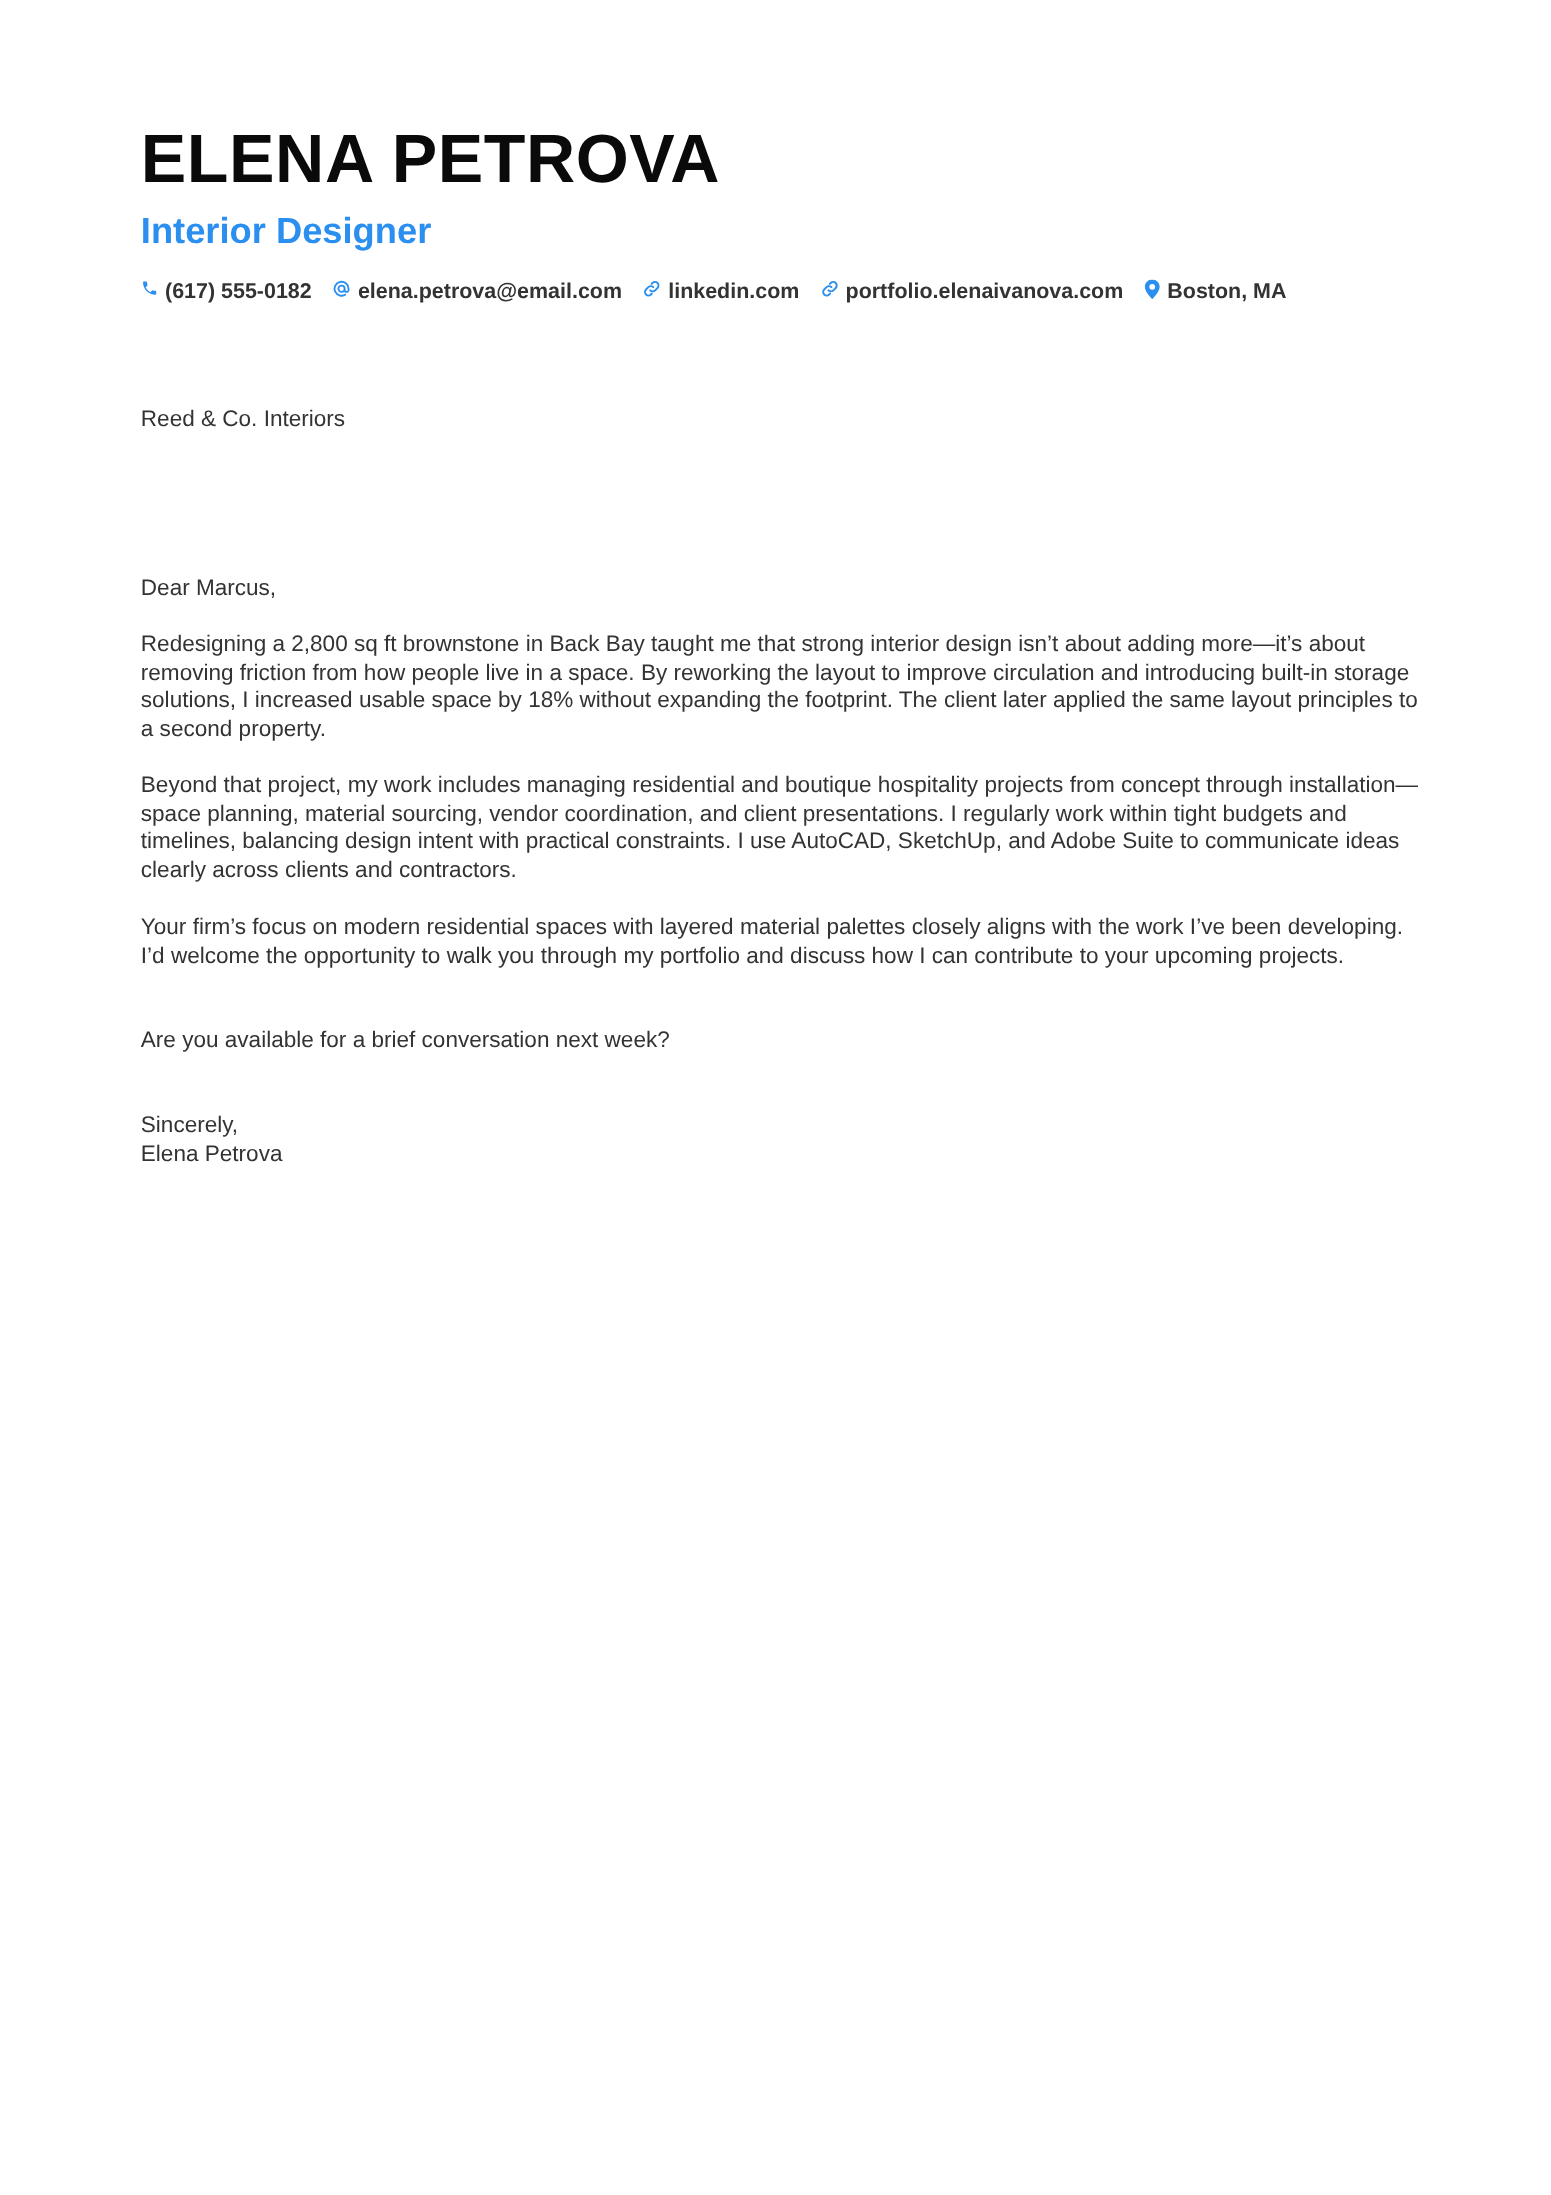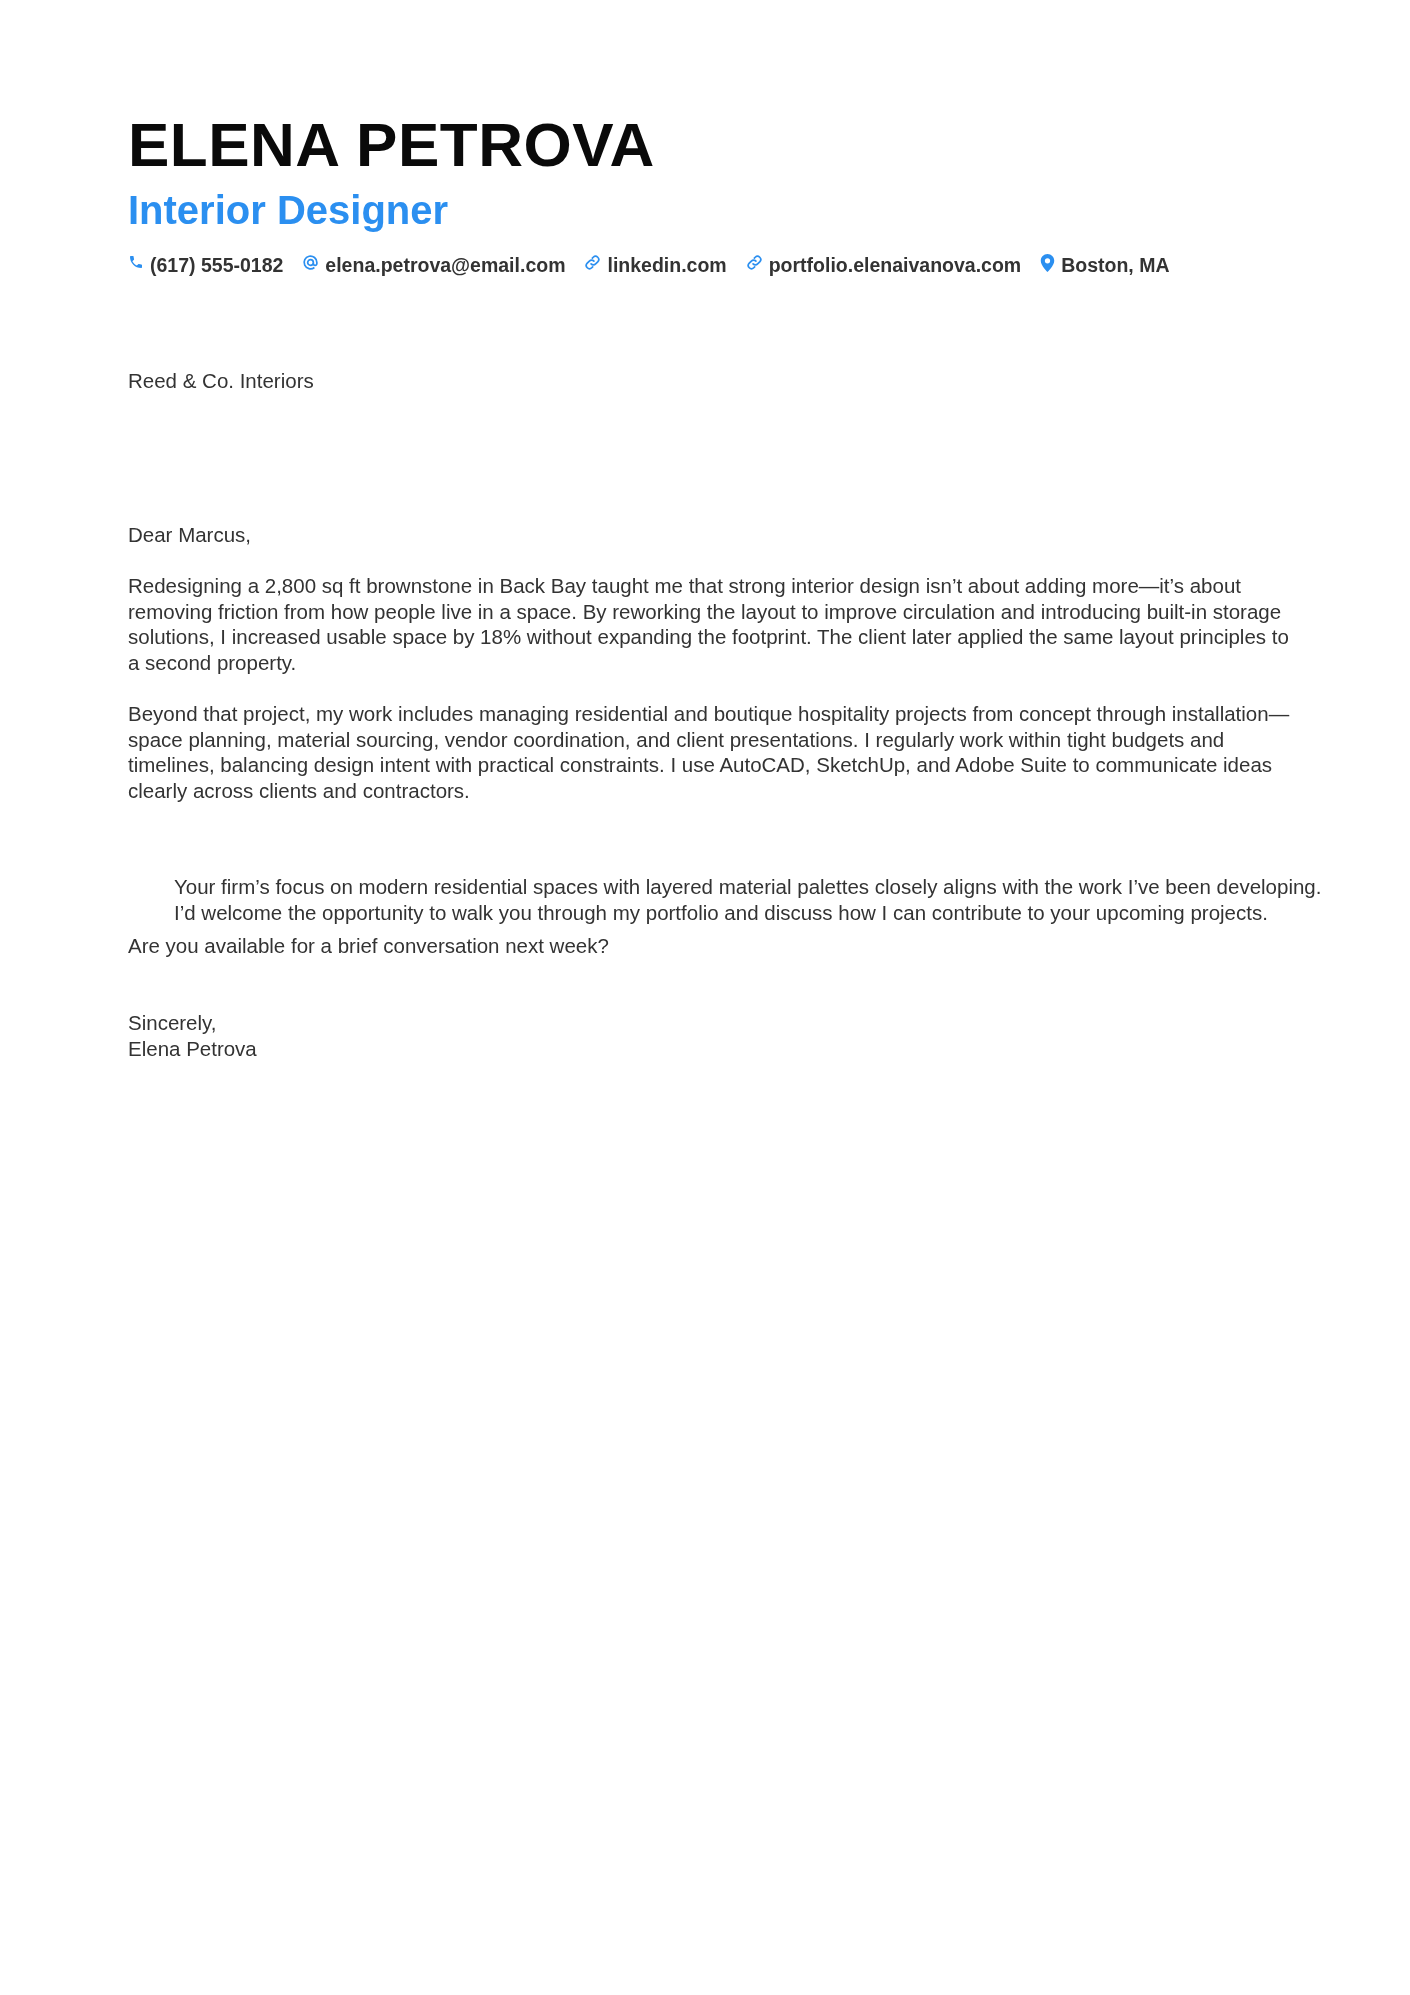--- a/index.html
+++ b/index.html
@@ -1,21 +1,21 @@
 <!DOCTYPE html>
 <html><head>
 <meta charset="utf-8">
 <style>
   html, body { margin:0; padding:0; background:#ffffff; }
   body { width:1410px; height:1995px; position:relative; overflow:hidden;
          font-family:"Liberation Sans", "DejaVu Sans", sans-serif; color:#333333; }
   .page { position:absolute; left:128px; top:0; width:1165px; }
   .name { position:absolute; top:112px; left:0; margin:0; font-size:62px; font-weight:700;
           letter-spacing:0.5px; color:#0a0a0a; line-height:66px; white-space:nowrap; }
-  .role { position:absolute; top:192px; left:0; margin:0; font-size:40px; font-weight:700;
+  .role { position:absolute; top:192px; left:0; margin:0; font-size:33px; font-weight:700;
           color:#2b8ff0; line-height:36px; white-space:nowrap; }
   .contacts { position:absolute; top:254px; left:0; display:flex; align-items:center;
               white-space:nowrap; font-size:19.5px; font-weight:700; color:#333333; }
   .contact { display:flex; align-items:flex-start; margin-right:19px; }
   .contact svg { display:block; margin-right:6px; }
   .contact a, .contact span.txt { color:#333333; text-decoration:none; }
   .block { position:absolute; left:0; width:1165px; font-size:20.5px; line-height:25.6px; color:#333333; }
   .block p { margin:0; }
   .addr-line { display:block; white-space:nowrap; }
 </style>
@@ -69,21 +69,21 @@
   </div>
 
   <div class="block" style="top:573px;">
     <p>Redesigning a 2,800 sq ft brownstone in Back Bay taught me that strong interior design isn’t about adding more—it’s about removing friction from how people live in a space. By reworking the layout to improve circulation and introducing built-in storage solutions, I increased usable space by 18% without expanding the footprint. The client later applied the same layout principles to a second property.</p>
   </div>
 
   <div class="block" style="top:701px;">
     <p>Beyond that project, my work includes managing residential and boutique hospitality projects from concept through installation—space planning, material sourcing, vendor coordination, and client presentations. I regularly work within tight budgets and timelines, balancing design intent with practical constraints. I use AutoCAD, SketchUp, and Adobe Suite to communicate ideas clearly across clients and contractors.</p>
   </div>
 
-  <div class="block" style="top:874px;margin-left:46px;">
+  <div class="block" style="top:830px;">
     <p>Your firm’s focus on modern residential spaces with layered material palettes closely aligns with the work I’ve been developing. I’d welcome the opportunity to walk you through my portfolio and discuss how I can contribute to your upcoming projects.</p>
   </div>
 
   <div class="block" style="top:933px;">
     <p>Are you available for a brief conversation next week?</p>
   </div>
 
   <div class="block" style="top:1010px;">
     <span class="addr-line">Sincerely,</span>
     <span class="addr-line">Elena Petrova</span>

